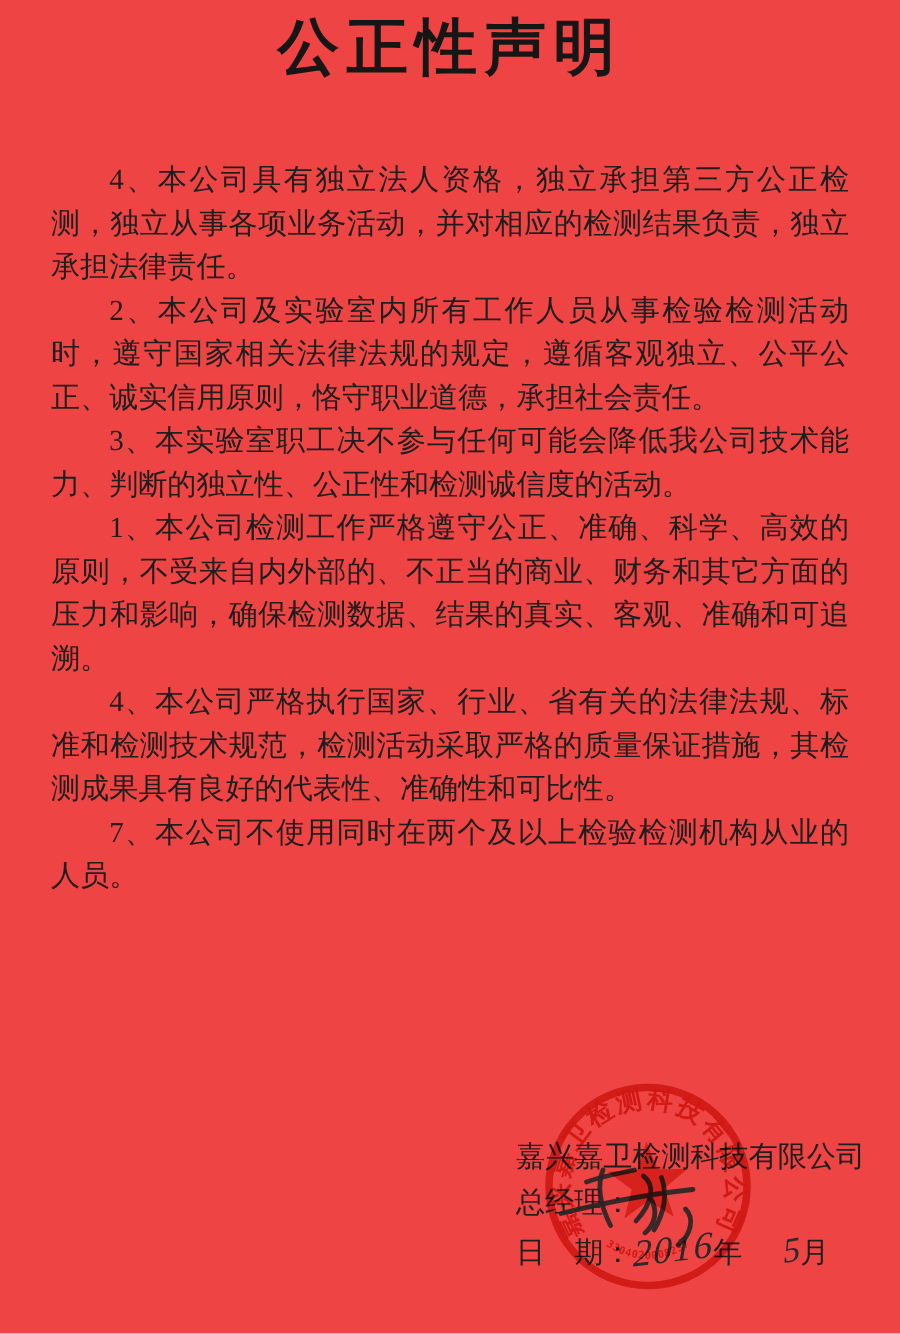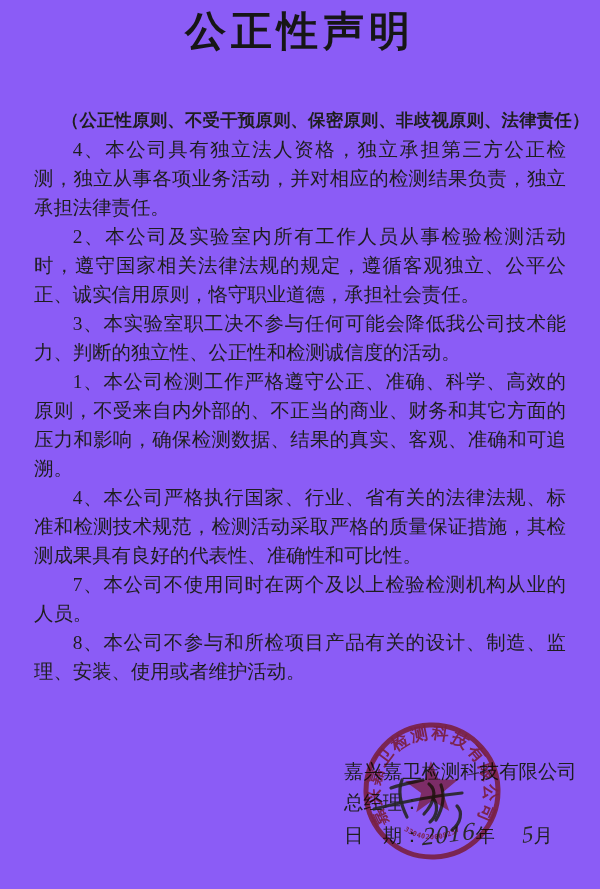--- a/index.html
+++ b/index.html
@@ -1,20 +1,20 @@
 <!DOCTYPE html>
 <html style="--seal-color: #d9412c;"><head>
 <meta charset="utf-8">
 <style>
   html,body { margin:0; padding:0; background:#e8e8e8; }
   .page {
     position:relative;
     width:600px; height:889px;
     margin:0 auto;
-    background:#8b5cf6;
+    background:#ef4444;
     overflow:hidden;
     font-family:"Liberation Serif","DejaVu Serif",serif;
     color:#1e1e1e;
   }
   .doc-title {
     position:absolute; top:4px; left:0; width:100%;
     margin:0; text-align:center;
     font-size:41px; font-weight:700; letter-spacing:5px;
     color:#161616;
   }
@@ -64,28 +64,26 @@
   .ink { stroke:#262626; stroke-width:3.2; fill:none; stroke-linecap:round; stroke-linejoin:round; opacity:0.9; }
 </style>
 </head>
 <body>
 
 <div class="page">
 
   <h1 class="doc-title">公正性声明</h1>
 
   <div class="doc-body">
-    <p class="subtitle">（公正性原则、不受干预原则、保密原则、非歧视原则、法律责任）</p>
     <p class="para">4、本公司具有独立法人资格，独立承担第三方公正检测，独立从事各项业务活动，并对相应的检测结果负责，独立承担法律责任。</p>
     <p class="para">2、本公司及实验室内所有工作人员从事检验检测活动时，遵守国家相关法律法规的规定，遵循客观独立、公平公正、诚实信用原则，恪守职业道德，承担社会责任。</p>
     <p class="para">3、本实验室职工决不参与任何可能会降低我公司技术能力、判断的独立性、公正性和检测诚信度的活动。</p>
     <p class="para">1、本公司检测工作严格遵守公正、准确、科学、高效的原则，不受来自内外部的、不正当的商业、财务和其它方面的压力和影响，确保检测数据、结果的真实、客观、准确和可追溯。</p>
     <p class="para">4、本公司严格执行国家、行业、省有关的法律法规、标准和检测技术规范，检测活动采取严格的质量保证措施，其检测成果具有良好的代表性、准确性和可比性。</p>
     <p class="para">7、本公司不使用同时在两个及以上检验检测机构从业的人员。</p>
-    <p class="para">8、本公司不参与和所检项目产品有关的设计、制造、监理、安装、使用或者维护活动。</p>
   </div>
 
   <div class="sig-block">
     <div class="sig-line">嘉兴嘉卫检测科技有限公司</div>
     <div class="sig-line">
       <span>总经理：</span>
       <svg class="signature-svg" width="96" height="62" viewBox="0 0 96 62" aria-hidden="true">
         <path class="ink" d="M2,34 C26,28 60,21 90,18"></path>
         <path class="ink" d="M30,5 C26,15 28,28 35,42"></path>
         <path class="ink" d="M19,13 C30,9 42,7 51,5"></path>

